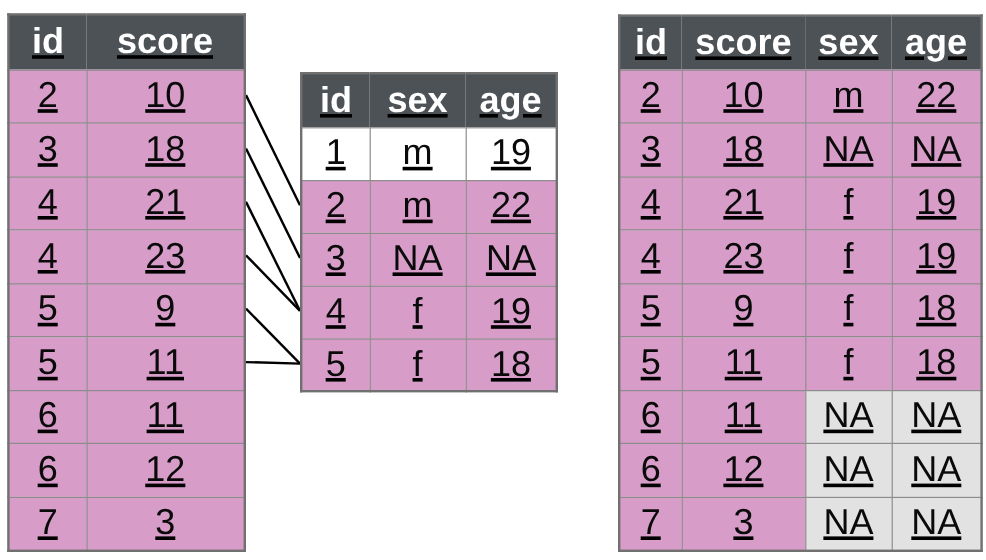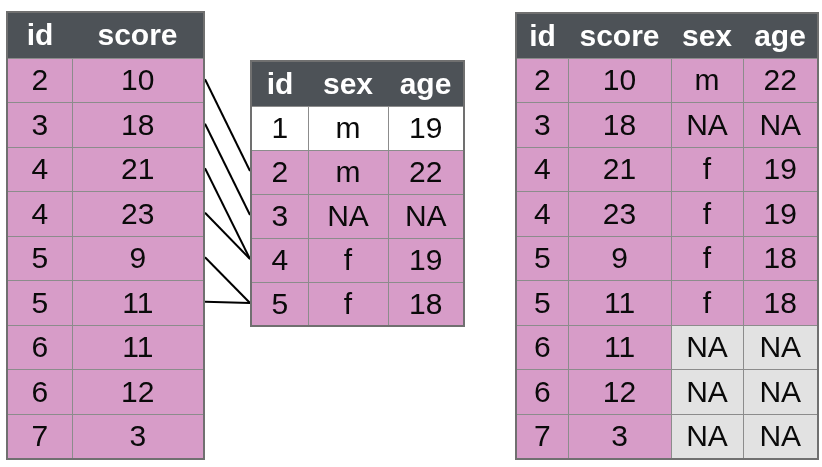--- a/index.html
+++ b/index.html
@@ -21,20 +21,21 @@
     top: 0;
     z-index: 0;
     pointer-events: none;
   }
   table.tbl {
     position: absolute;
     border-collapse: collapse;
     table-layout: fixed;
     z-index: 1;
     border: 2px solid var(--outer-border, #707070);
+    text-decoration: underline;
   }
   table.tbl th {
     background: var(--header-bg, #4d5257);
     color: var(--header-text, #ffffff);
     font-weight: bold;
     font-size: 30px;
     text-align: center;
     padding: 0;
     border: none;
   }

